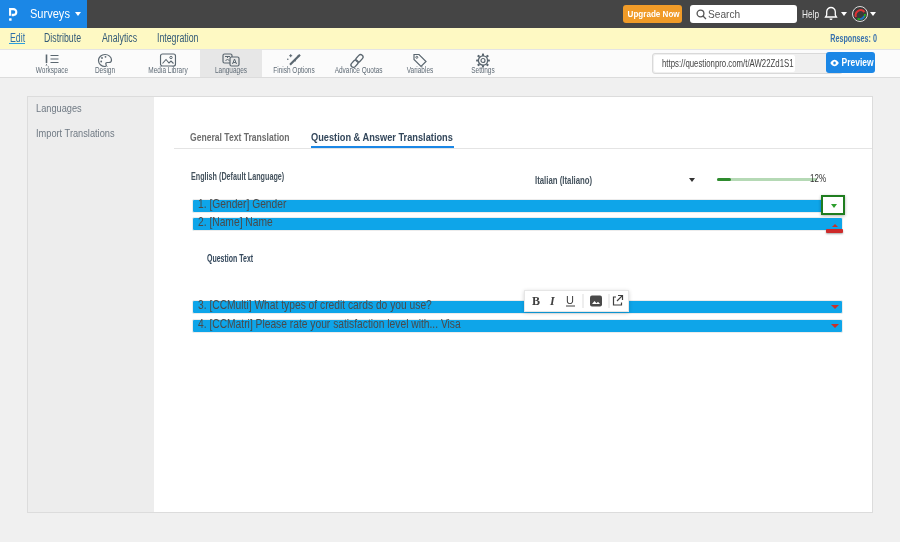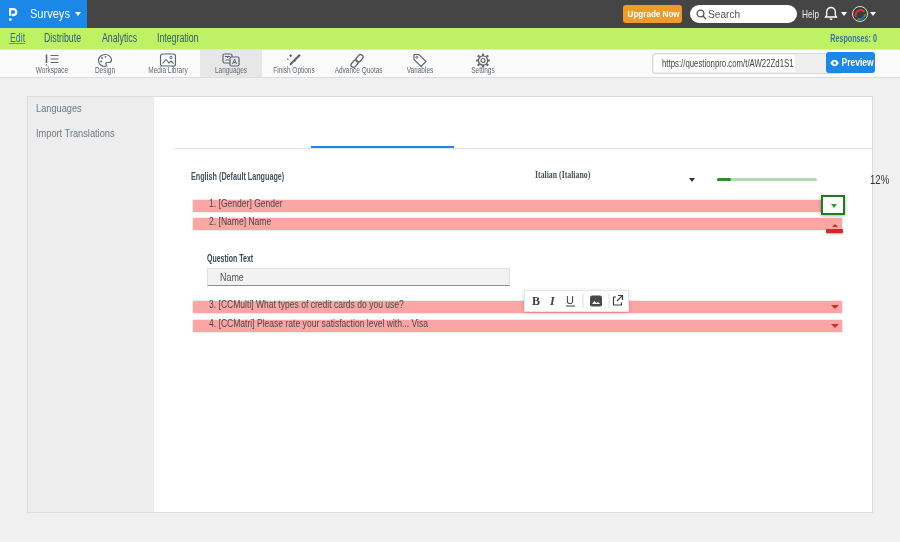--- a/index.html
+++ b/index.html
@@ -8,31 +8,31 @@
 
 
 #topbar { position:absolute; top:0; left:0; width:900px; height:28px; background:#454545; }
 #logoblk { position:absolute; top:0; left:0; width:87px; height:28px; background:#1b87e6; }
 #logoblk svg.plogo { position:absolute; left:8px; top:7px; }
 #surveys { position:absolute; left:30px; top:0; height:28px; line-height:28px; color:#fff; font-size:13px; }
 .caret-w { display:inline-block; width:0; height:0; border-left:3.5px solid transparent; border-right:3.5px solid transparent; border-top:4.5px solid #fff; vertical-align:middle; }
 #svcaret { position:absolute; left:75px; top:12px; }
 #crumb { position:absolute; left:104px; top:0; height:28px; line-height:28px; font-size:12px; }
 #upgrade { position:absolute; left:623px; top:5px; width:59px; height:18px; background:#f09b28; border-radius:3px; color:#fff; font-size:9.5px; font-weight:bold; text-align:center; line-height:18px; white-space:nowrap; }
-#search { position:absolute; left:690px; top:5px; width:107px; height:18px; background:#fff; border-radius:9px; }
+#search { position:absolute; left:690px; top:5px; width:107px; height:18px; background:#fff; border-radius:3px; }
 #search svg { position:absolute; left:6px; top:3.5px; }
 #searchtext { position:absolute; left:18px; top:0; line-height:18px; font-size:11.5px; color:#555; }
 #help { position:absolute; left:802px; top:0; height:28px; line-height:28px; color:#eee; font-size:11px; }
 #bell { position:absolute; left:824px; top:6px; }
 #bellcaret { position:absolute; left:841px; top:12px; }
 #avatar { position:absolute; left:852px; top:6px; width:16px; height:16px; border-radius:50%; border:1.5px solid #ddd; background:#3a3a3a; overflow:hidden; }
 #avcaret { position:absolute; left:870px; top:12px; }
 
 
-#nav2 { position:absolute; top:28px; left:0; width:900px; height:22px; background:#bef264; border-bottom:1px solid #e4e4e4;text-align:center; }
+#nav2 { position:absolute; top:28px; left:0; width:900px; height:22px; background:#fef9c3; border-bottom:1px solid #e4e4e4;text-align:center; }
 #nav2 .item { position:absolute; top:0; height:22px; line-height:21px; font-size:12px; color:#335a77; }
 #nav2 .resp { position:absolute; top:0; right:23px; height:22px; line-height:22px; font-size:10px; color:#3a72ad; font-weight:bold; transform-origin:100% 50%; transform:scaleX(0.72); white-space:nowrap; }
 
 
 #toolbar { position:absolute; top:50px; left:0; width:900px; height:28px; background:#fbfbfb; border-bottom:1px solid #dcdcdc; }
 .tool { position:absolute; top:0; width:62px; height:27px; text-align:center; }
 .tool .lbl { position:absolute; bottom:2px; width:100%; font-size:9px; color:#5f6b76; transform:scaleX(0.72); transform-origin:50% 50%; white-space:nowrap; }
 .tool svg { position:absolute; top:3px; left:50%; transform:translateX(-50%); }
 .tool.active { background:#e7e7e7; }
 #urlbox { position:absolute; left:652px; top:53px; width:191px; height:21px; background:#efefef; border:1px solid #d9d9d9; border-radius:3px; }
@@ -54,29 +54,29 @@
 #tabu { position:absolute; left:283px; top:49px; width:143px; height:2px; background:#1b87e6; }
 .tab { position:absolute; top:31px; height:22px; line-height:18px; font-size:11px; font-weight:bold; }
 #tab1 { color:#6e6e6e; left:162px; }
 #tab2 { color:#33475b; left:283px; }
 #tab1 .cx { transform:scaleX(0.78); }
 #tab2 .cx { transform:scaleX(0.84); }
 
 
 #eng { position:absolute; left:163px; top:73.5px; font-size:10px; font-weight:bold; color:#45535e; }
 #eng .cx { transform:scaleX(0.72); } #ita .cx { transform:scaleX(0.78); }
-#ita { position:absolute; left:507px; top:72px; font-size:10px; font-weight:bold; color:#45535e;font-family:Liberation Serif, serif; }
+#ita { position:absolute; left:507px; top:78px; font-size:10px; font-weight:bold; color:#45535e; }
 #itacaret { position:absolute; left:660.5px; top:80.5px; width:0; height:0; border-left:3.5px solid transparent; border-right:3.5px solid transparent; border-top:4.5px solid #333; }
 #ptrack { position:absolute; left:689px; top:81px; width:100px; height:3px; border-radius:2px; background:#b5d9b5; }
 #pfill { position:absolute; left:0; top:0; width:14px; height:3px; border-radius:2px; background:#2e8b2e; }
-#pct { position:absolute; left:842px; top:76px; font-size:12px; color:#333; }
+#pct { position:absolute; left:782px; top:76px; font-size:10px; color:#333; }
 #pct .cx { transform:scaleX(0.8); }
 
 
-.qrow { position:absolute; left:164px; width:651px; height:14px; background:#fca5a5; border:1px solid #ececec; border-radius:2px; font-size:10px; color:#4a4a4a; line-height:8.5px; padding-left:16px; }
+.qrow { position:absolute; left:164px; width:651px; height:14px; background:#0ea5e9; border:1px solid #ececec; border-radius:2px; font-size:12px; color:#4a4a4a; line-height:8.5px; padding-left:5px; }
 .qrow .cx { transform:scaleX(0.855); }
 .redcaret { position:absolute; width:0; height:0; border-left:4px solid transparent; border-right:4px solid transparent; border-top:4.5px solid #c8312b; }
 #greenbox { position:absolute; left:793px; top:97.5px; width:24px; height:20px; background:#fff; border:2px solid #1f7d1f; box-shadow:0 1px 3px rgba(0,0,0,0.3); }
 #greencaret { position:absolute; left:8px; top:7px; width:0; height:0; border-left:3.5px solid transparent; border-right:3.5px solid transparent; border-top:4px solid #2d9e2d; }
 #redup { position:absolute; left:803.5px; top:126.5px; width:0; height:0; border-left:3.5px solid transparent; border-right:3.5px solid transparent; border-bottom:3.5px solid #c8312b; }
 #redpill { position:absolute; left:798px; top:131.5px; width:17px; height:4.5px; background:#cd2a2a; border-radius:1px; box-shadow:0 1px 2px rgba(0,0,0,0.35); }
 
 #qtext { position:absolute; left:179px; top:156px; font-size:10px; font-weight:bold; color:#33475b; }
 #qtext .cx { transform:scaleX(0.70); }
 #inpL { position:absolute; left:179px; top:171px; width:303px; height:18px; background:#f2f2f2; border:1px solid #e0e0e0; border-bottom:1px solid #8e8e8e; font-size:10.5px; color:#555; line-height:16px; padding-left:11.5px; }
@@ -224,40 +224,41 @@
       </svg> Preview</span></div>
 
 <div id="panel">
   <div id="sidebar">
     <div class="sbitem" style="top:0;"><span class="cx">Languages</span></div>
     <div class="sbitem" style="top:25px;"><span class="cx">Import Translations</span></div>
   </div>
 
   <div id="tabline"></div>
   <div id="tabu"></div>
+  <span class="tab" id="tab1"><span class="cx">General Text Translation</span></span>
+  <span class="tab" id="tab2"><span class="cx">Question &amp; Answer Translations</span></span>
 
   <span id="eng"><span class="cx">English (Default Language)</span></span>
   <span id="ita"><span class="cx">Italian (Italiano)</span></span>
   <span id="itacaret"></span>
   <div id="ptrack">
       <div id="pfill"></div>
     </div>
   <span id="pct"><span class="cx">12%</span></span>
 
   <div class="qrow" style="top:101.5px;"><span class="cx">1. [Gender] Gender</span></div>
   <div id="greenbox">
       <span id="greencaret"></span>
     </div>
 
   <div class="qrow" style="top:120px;"><span class="cx">2. [Name] Name</span></div>
   <span id="redup"></span>
   <div id="redpill"></div>
 
   <span id="qtext"><span class="cx">Question Text</span></span>
-  <div id="inpL"><span class="cx">Name</span></div>
 
   <div class="qrow" style="top:203px;"><span class="cx">3. [CCMulti] What types of credit cards do you use?</span></div>
   <span class="redcaret" style="left:803px; top:208px;"></span>
   <div class="qrow" style="top:221.5px;"><span class="cx">4. [CCMatri] Please rate your satisfaction level with... Visa</span></div>
   <span class="redcaret" style="left:803px; top:226.5px;"></span>
 
   <div id="fmtbar">
     <svg width="103" height="20" viewBox="0 0 103 20">
       <text x="7" y="14" font-family="Liberation Serif" font-size="12" font-weight="bold" fill="#3f3f3f">B</text>
       <text x="25" y="14" font-family="Liberation Serif" font-size="12" font-weight="bold" font-style="italic" fill="#3f3f3f">I</text>

